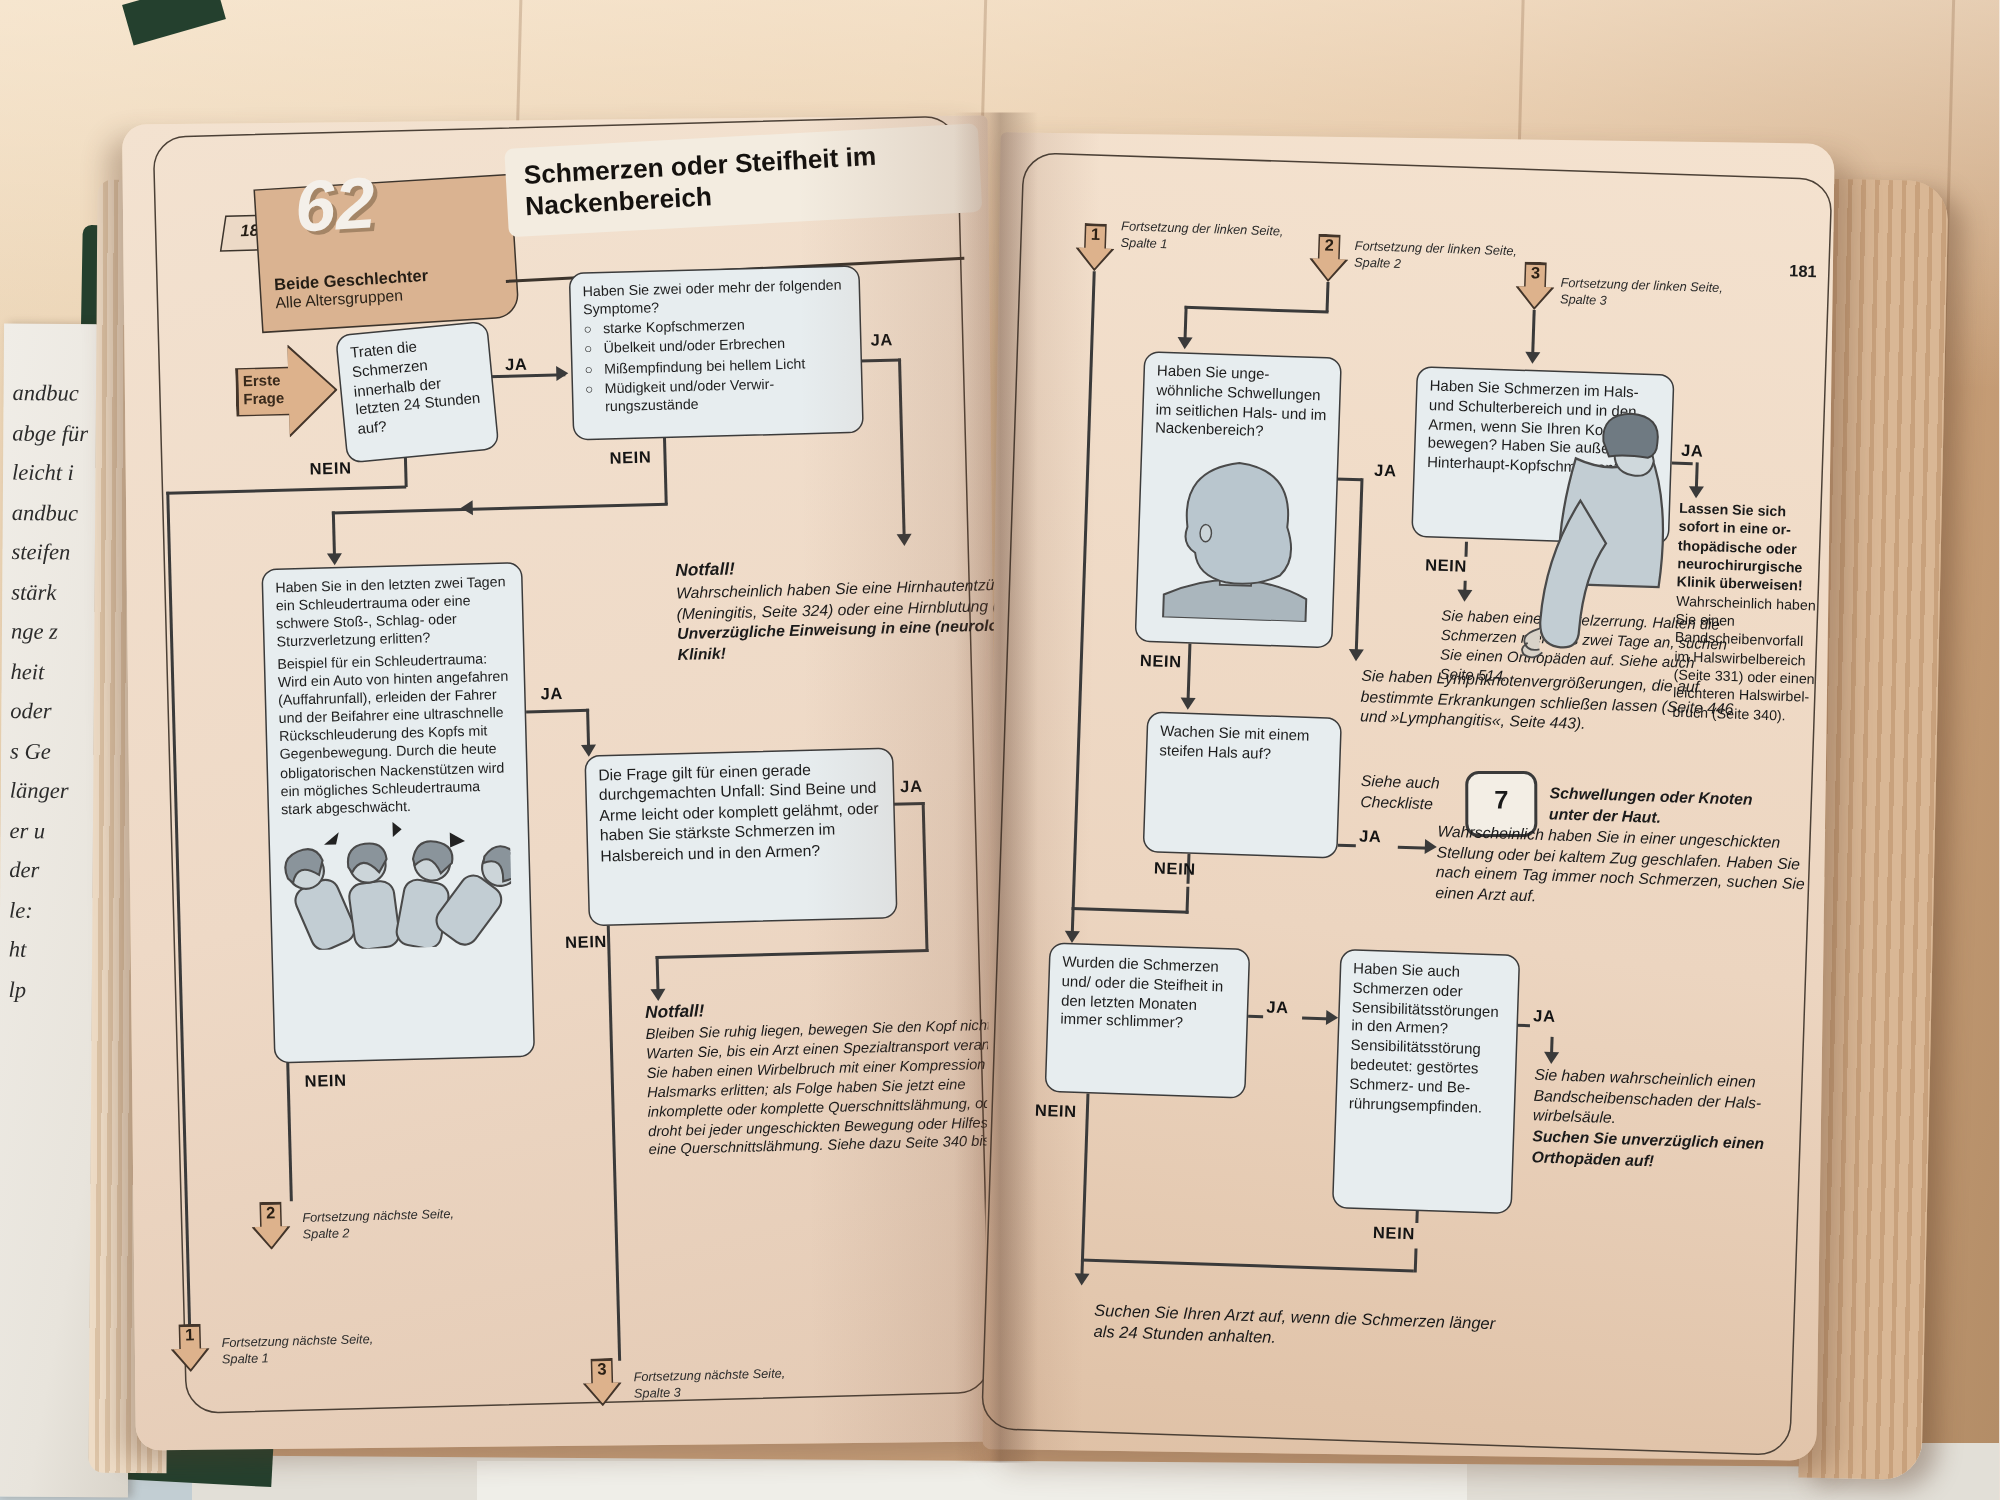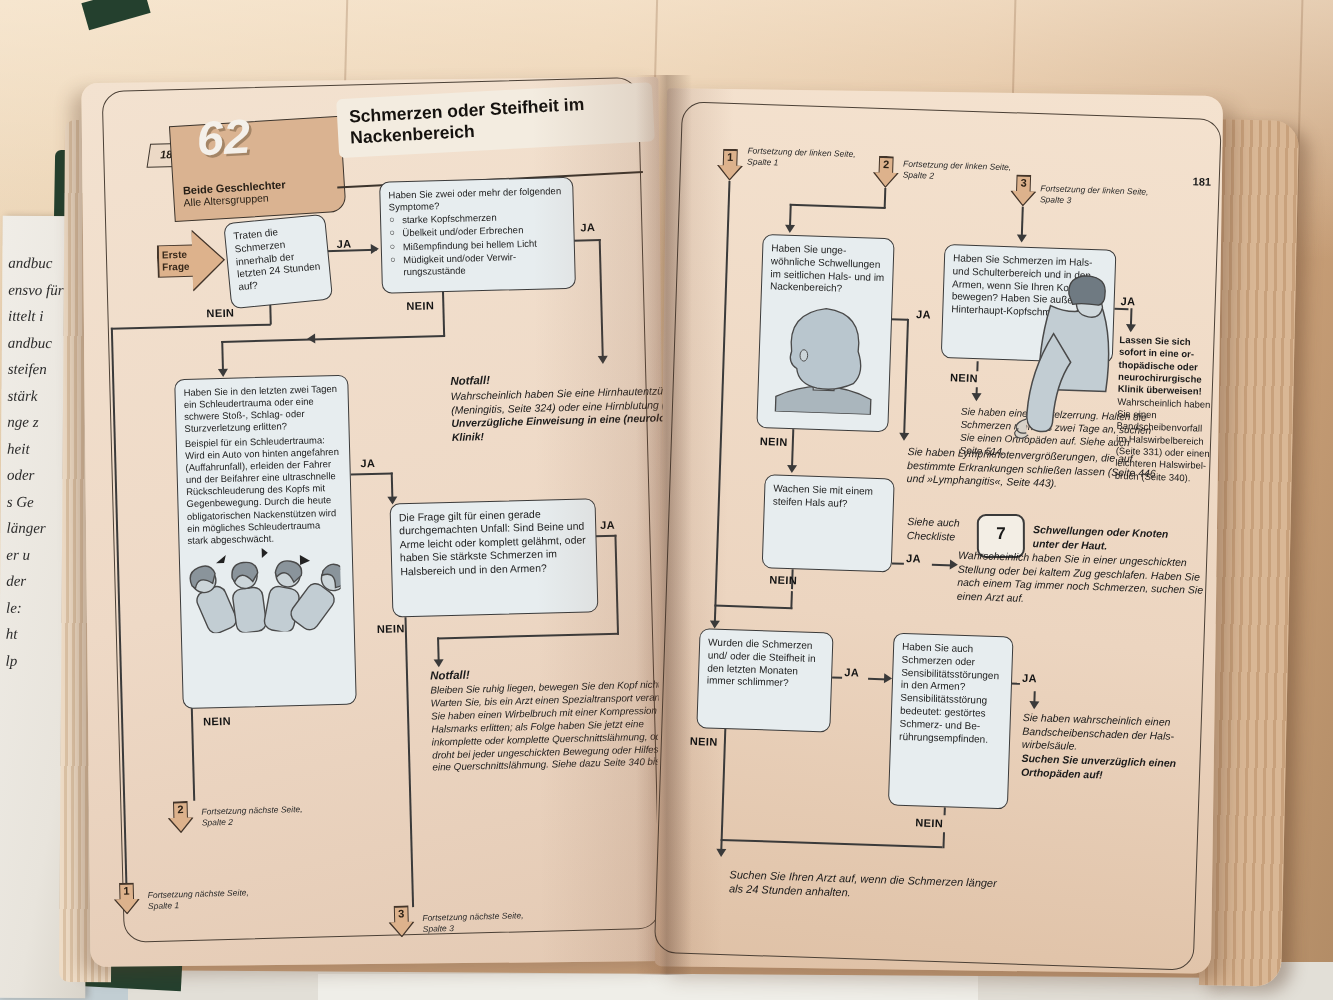--- a/index.html
+++ b/index.html
@@ -96,22 +96,22 @@
   <div class="strip" style="left:318px;top:974px;width:660px;height:26px;background:#efeee8;"></div>
   <div class="strip" style="left:108px;top:928px;width:1140px;height:46px;background:linear-gradient(#dfbf9f,#c9a17c);border-radius:0 0 34px 26px;transform:rotate(.4deg);"></div>
 
   <div class="cover" style="left:48px;top:150px;width:16px;height:822px;transform:rotate(1deg);border-radius:6px;"></div>
   <div class="cover" style="left:84px;top:-6px;width:64px;height:28px;transform:rotate(-16deg);"></div>
   <div class="cover" style="left:52px;top:946px;width:130px;height:42px;transform:rotate(3deg);"></div>
 
   <div class="flap">
     <div class="flap-text">
       <div>andbuc</div>
-      <div>ensvo für</div>
-      <div>ittelt i</div>
+      <div>abge für</div>
+      <div>leicht i</div>
       <div>andbuc</div>
       <div>steifen</div>
       <div>stärk</div>
       <div>nge z</div>
       <div>heit</div>
       <div>oder</div>
       <div>s Ge</div>
       <div>länger</div>
       <div>er u</div>
       <div>der</div>

